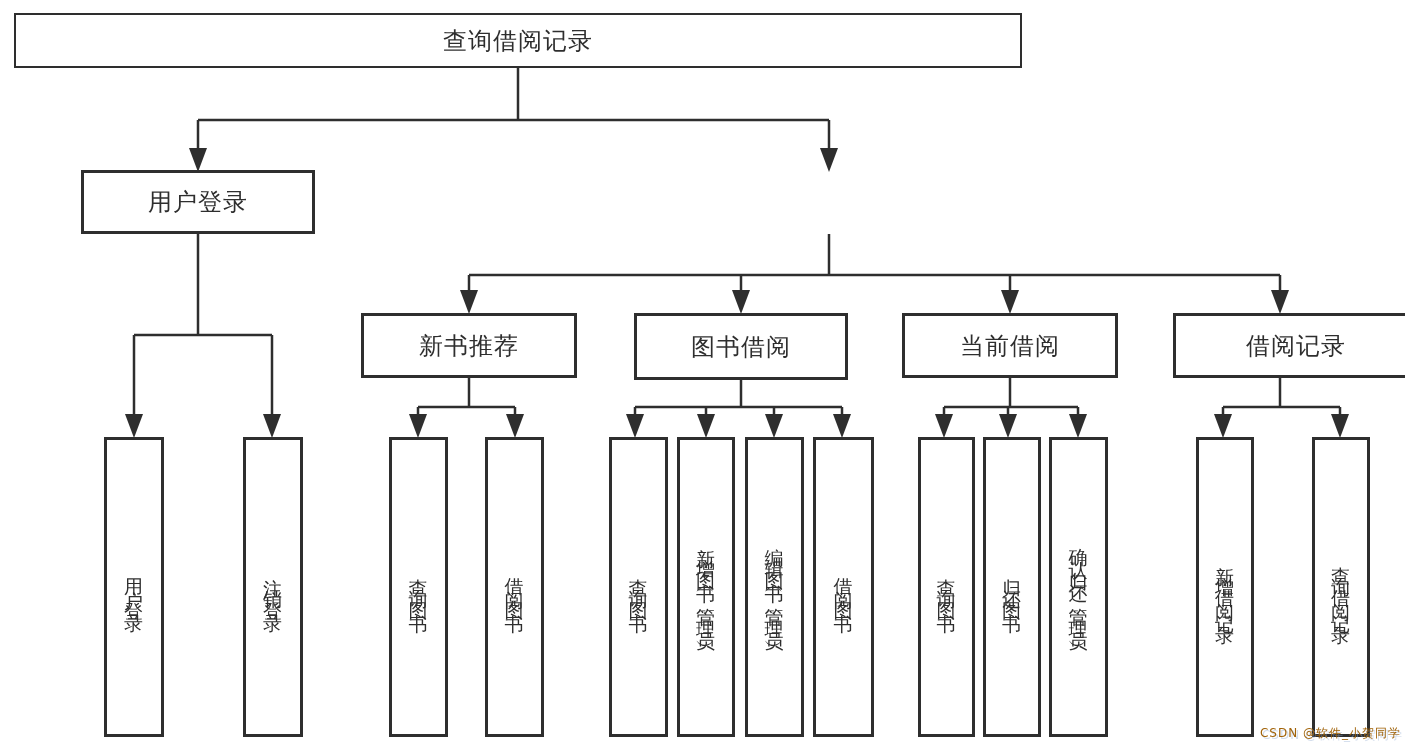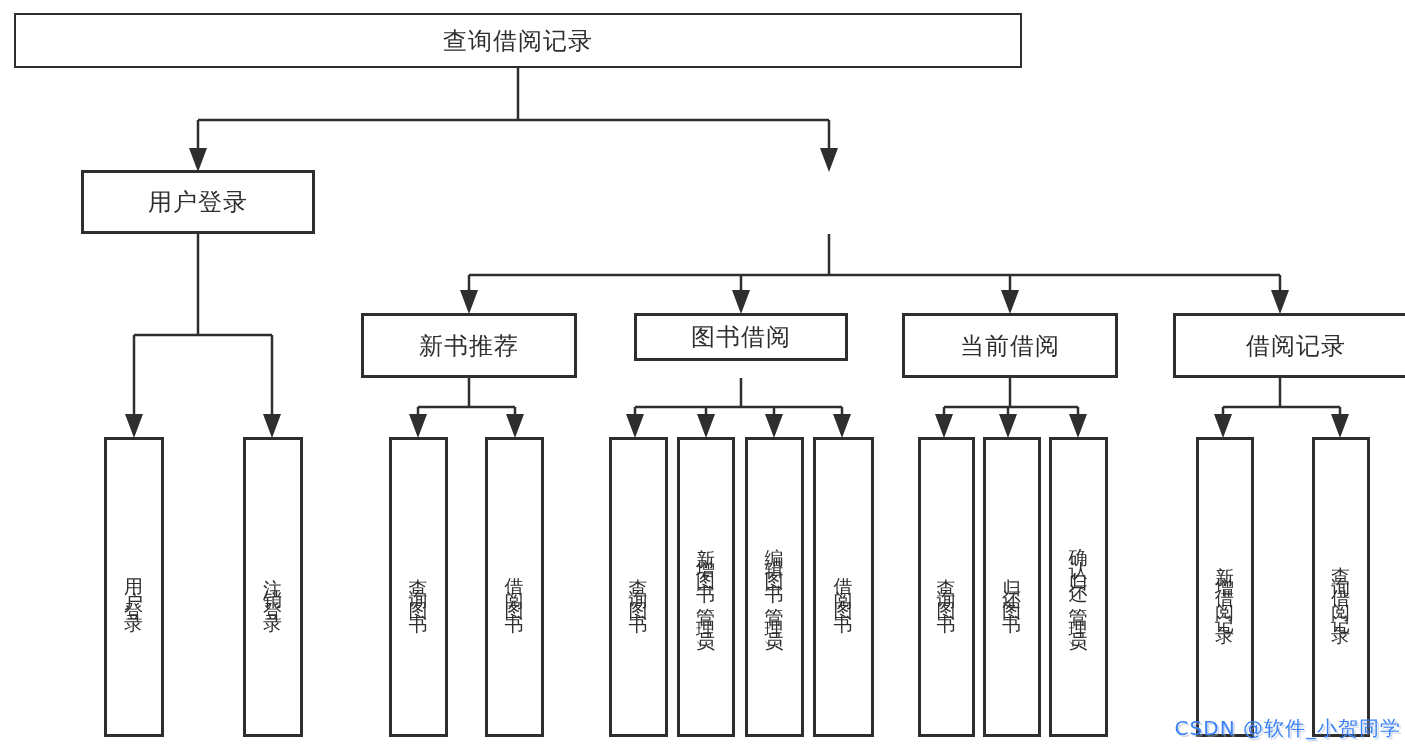--- a/index.html
+++ b/index.html
@@ -12,22 +12,22 @@
     position:absolute;box-sizing:border-box;background:#fff;
     border:3px solid #2e2e2e;display:flex;align-items:center;justify-content:center;
   }
   .hbox.b2{border-width:2px;}
   .hbox .label{font-size:24px;letter-spacing:1px;white-space:nowrap;line-height:1;}
   .vbox .vlabel{
     writing-mode:vertical-rl;text-orientation:mixed;
     font-size:19px;letter-spacing:12px;line-height:1;white-space:nowrap;
   }
   .watermark{
-    position:absolute;right:4px;bottom:5px;font-size:20px;letter-spacing:1px;
-    color:#3b82f6;text-shadow:2px 2px 0 rgba(150,175,210,0.45);white-space:nowrap;
+    position:absolute;right:4px;bottom:5px;font-size:12px;letter-spacing:1px;
+    color:#a16207;text-shadow:2px 2px 0 rgba(150,175,210,0.45);white-space:nowrap;
   }
 </style>
 </head>
 <body>
 
 <div class="canvas">
 
   <svg class="connectors" width="1405" height="747" viewBox="0 0 1405 747" aria-hidden="true">
     <g stroke="#2e2e2e" stroke-width="2.5" fill="none">
 
@@ -98,21 +98,21 @@
     <span class="label">查询借阅记录</span>
   </div>
 
   <div class="hbox" style="left:81px;top:170px;width:234px;height:64px">
     <span class="label">用户登录</span>
   </div>
 
   <div class="hbox" style="left:361px;top:313px;width:216px;height:65px">
     <span class="label">新书推荐</span>
   </div>
-  <div class="hbox" style="left:634px;top:313px;width:214px;height:48px">
+  <div class="hbox" style="left:634px;top:313px;width:214px;height:67px">
     <span class="label">图书借阅</span>
   </div>
   <div class="hbox" style="left:902px;top:313px;width:216px;height:65px">
     <span class="label">当前借阅</span>
   </div>
   <div class="hbox" style="left:1173px;top:313px;width:246px;height:65px">
     <span class="label">借阅记录</span>
   </div>
 
   <div class="vbox" style="left:104px;top:437px;width:60px;height:300px">

